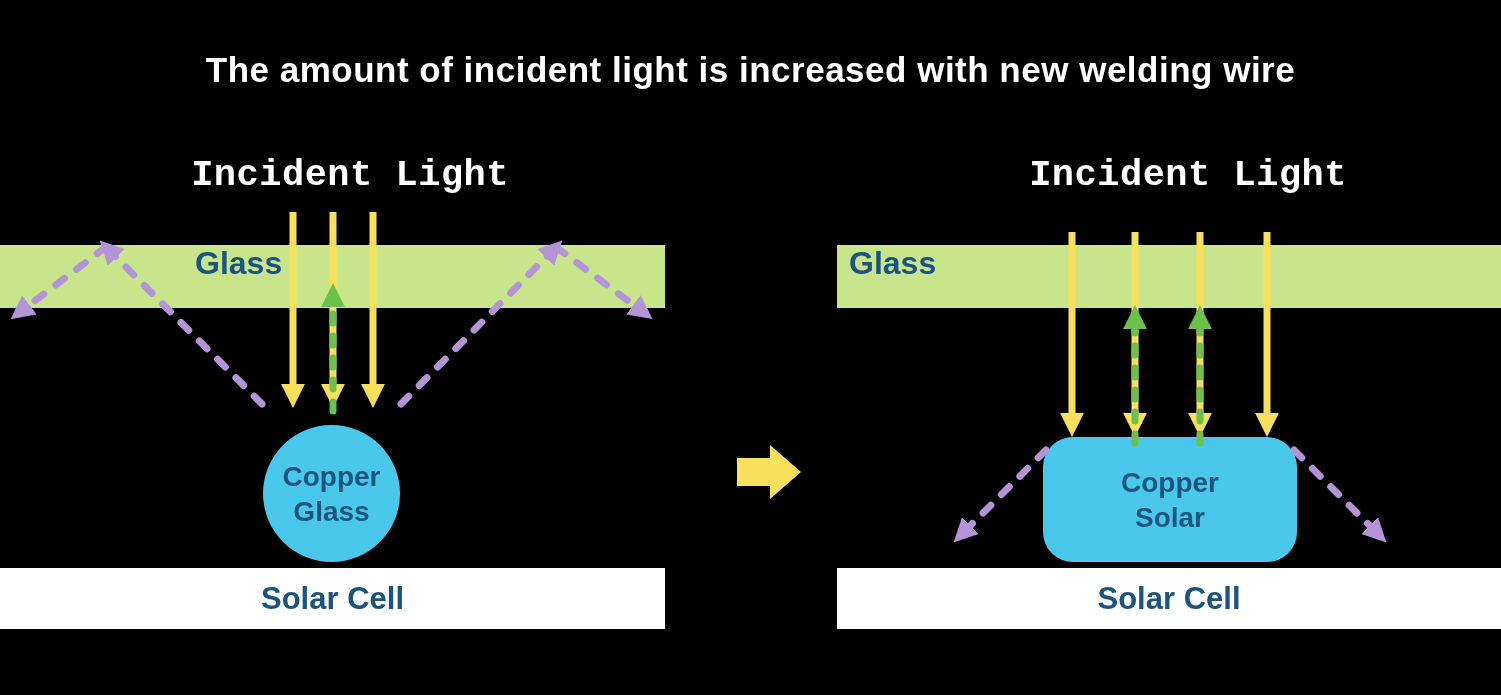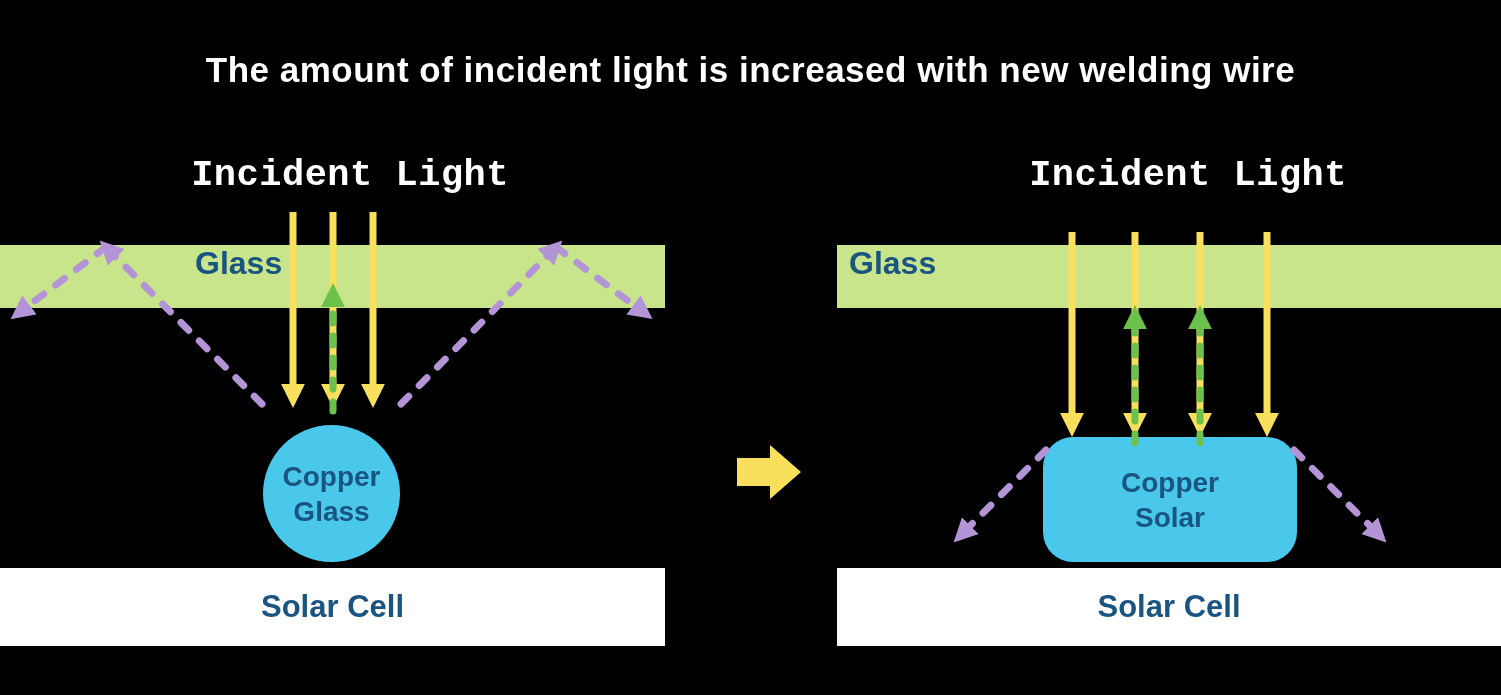--- a/index.html
+++ b/index.html
@@ -39,21 +39,21 @@
     top: 245px; height: 63px;
     background: var(--glass, #c9e58c);
     display: flex; align-items: flex-start;
   }
   .glass-left  { left: 0;     width: 665px; padding-left: 195px; }
   .glass-right { left: 837px; width: 664px; padding-left: 12px; }
   .glass-label { color: var(--navy, #1a5480); font-size: 32px; font-weight: 700; }
 
   .solar-band {
     position: absolute;
-    top: 568px; height: 78px;
+    top: 568px; height: 61px;
     background: var(--solar, #fff);
     display: flex; align-items: center; justify-content: center;
   }
   .solar-left  { left: 0;     width: 665px; }
   .solar-right { left: 837px; width: 664px; }
   .solar-label { color: var(--navy, #1a5480); font-size: 31px; font-weight: 700; }
 
   .copper-wire {
     position: absolute;
     left: 263px; top: 425px;

